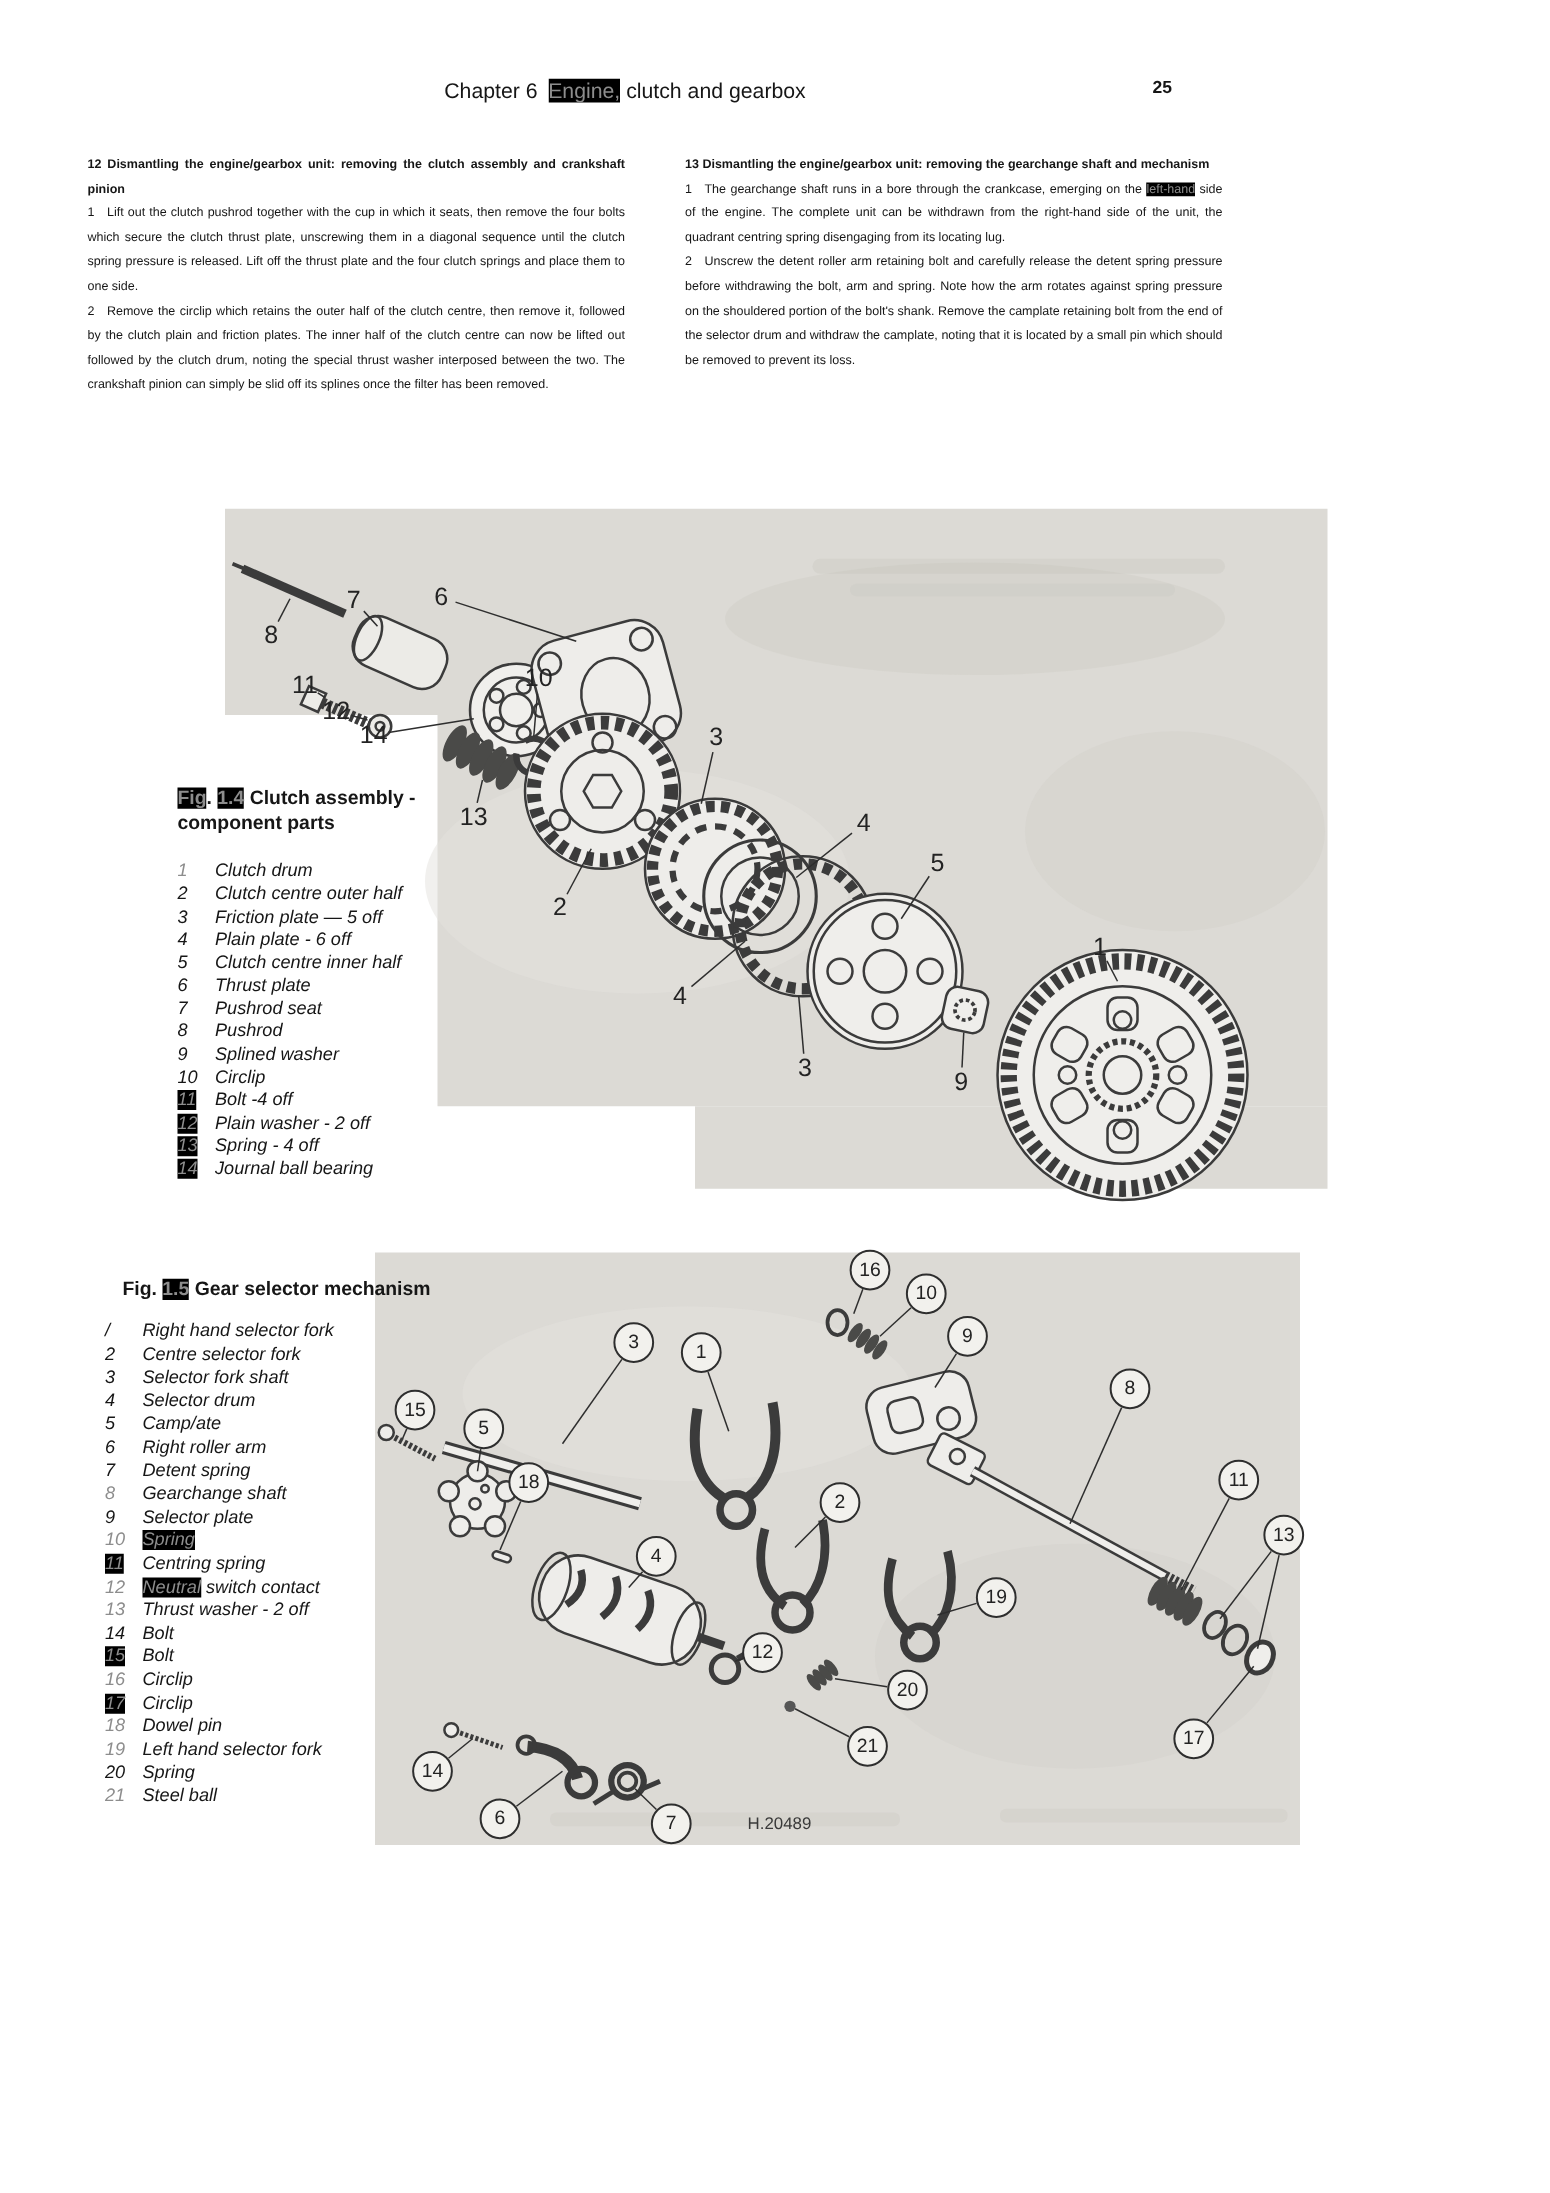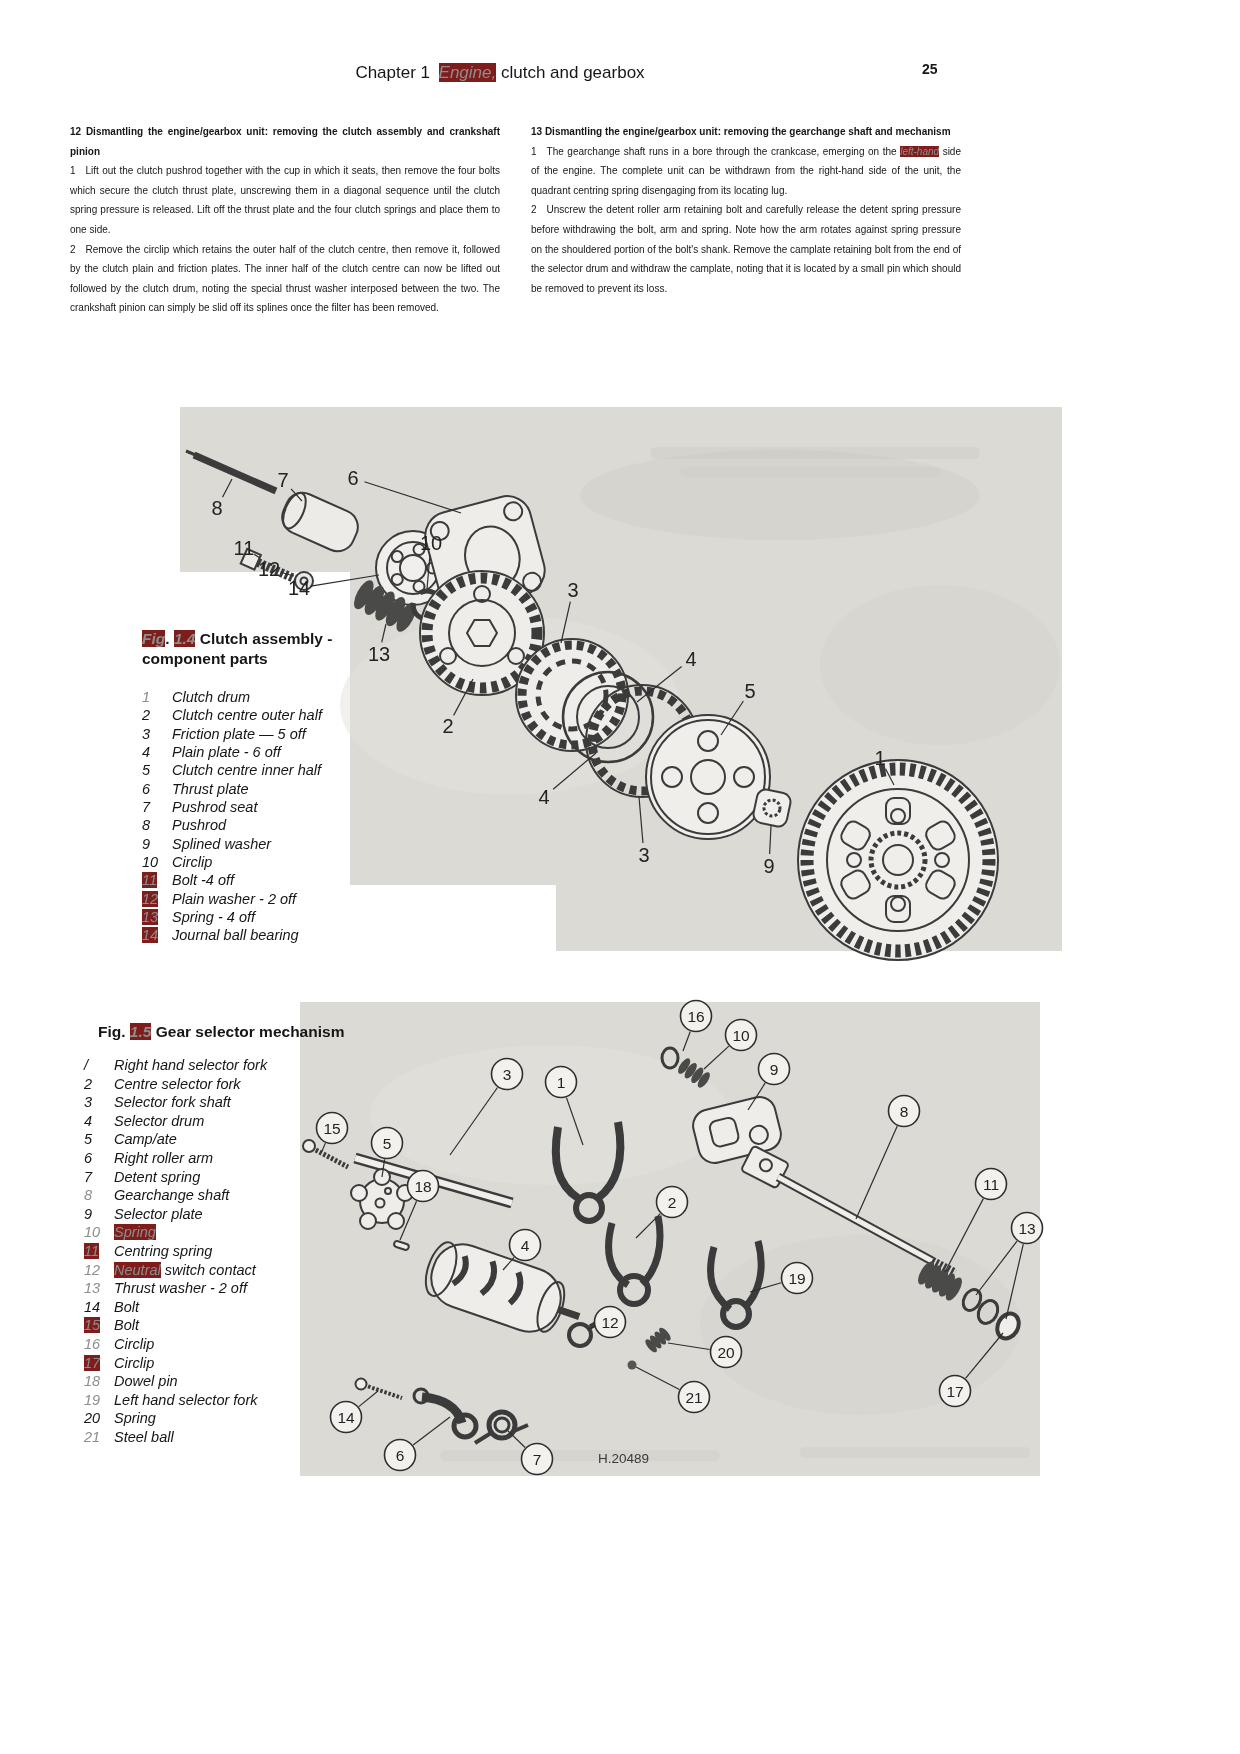--- a/index.html
+++ b/index.html
@@ -1,24 +1,24 @@
 <!DOCTYPE html>
 <html><head>
 <meta charset="utf-8">
 <style>
   html,body{margin:0;padding:0;background:#ffffff;}
   .page{position:relative;width:1240px;height:1754px;background:#ffffff;overflow:hidden;
         font-family:"Liberation Sans", sans-serif;color:#161616;}
-  .hl{background:#7f1d1d;font-style:italic;}
+  .hl{background:#000000;}
   .dim{color:#8d8d8d;}
   .header-line{position:absolute;top:63px;left:0;width:1000px;text-align:center;font-size:17px;}
   .page-num{position:absolute;top:61px;left:922px;font-size:14px;font-weight:bold;}
   .col{position:absolute;top:122px;width:430px;font-size:10px;line-height:19.6px;text-align:justify;}
   .col-left{left:70px;}
-  .col-right{left:531px;}
+  .col-right{left:548px;}
   .sec-heading{font-weight:bold;margin:0 0 13px 0;}
   .col p{margin:0;}
   .fig-caption{position:absolute;font-weight:bold;font-size:15.5px;line-height:19.5px;}
   .cap14{left:142px;top:629px;width:214px;}
   .cap15{left:98px;top:1022px;width:400px;}
   .parts-list{position:absolute;font-style:italic;font-size:14.5px;}
   .list14{left:142px;top:689px;}
   .list15{left:84px;top:1057px;}
   .list14 .part-row{height:18.35px;}
   .list15 .part-row{height:18.6px;}
@@ -26,21 +26,21 @@
   .pnum{display:inline-block;width:30px;flex:0 0 30px;}
   .fig-svg{position:absolute;overflow:visible;}
   .svg14{left:180px;top:405px;}
   .svg15{left:300px;top:995px;}
 </style>
 </head>
 <body>
 
 <div class="page">
 
-  <div class="header-line"><span>Chapter 1 </span><span class="hl dim">Engine,</span><span> clutch and gearbox</span></div>
+  <div class="header-line"><span>Chapter 6 </span><span class="hl dim">Engine,</span><span> clutch and gearbox</span></div>
   <div class="page-num">25</div>
 
   <div class="col col-left">
     <p class="sec-heading">12  Dismantling the engine/gearbox unit: removing the clutch assembly and crankshaft pinion</p>
     <div>
         <p><span>1 Lift out the clutch pushrod together with the cup in which it seats, then remove the four bolts which secure the clutch thrust plate, unscrewing them in a diagonal sequence until the clutch spring pressure is released. Lift off the thrust plate and the four clutch springs and place them to one side.</span></p>
         <p><span>2 Remove the circlip which retains the outer half of the clutch centre, then remove it, followed by the clutch plain and friction plates. The inner half of the clutch centre can now be lifted out followed by the clutch drum, noting the special thrust washer interposed between the two. The crankshaft pinion can simply be slid off its splines once the filter has been removed.</span></p>
       </div>
   </div>
 

